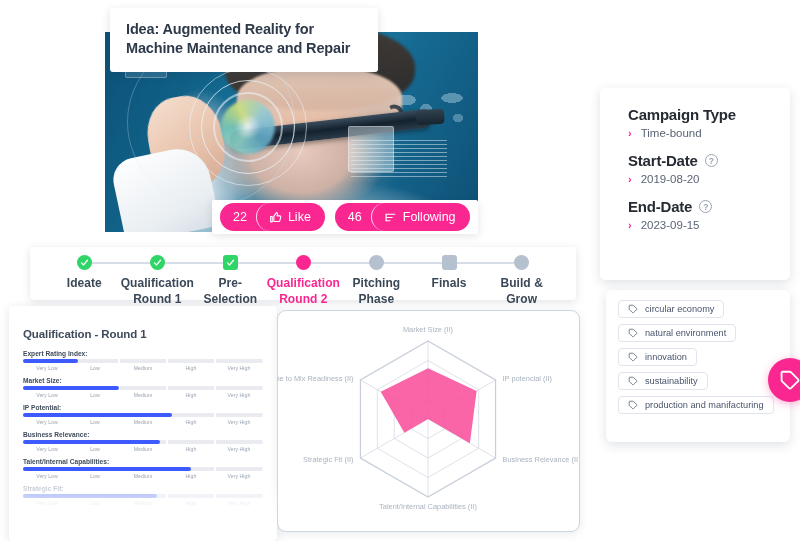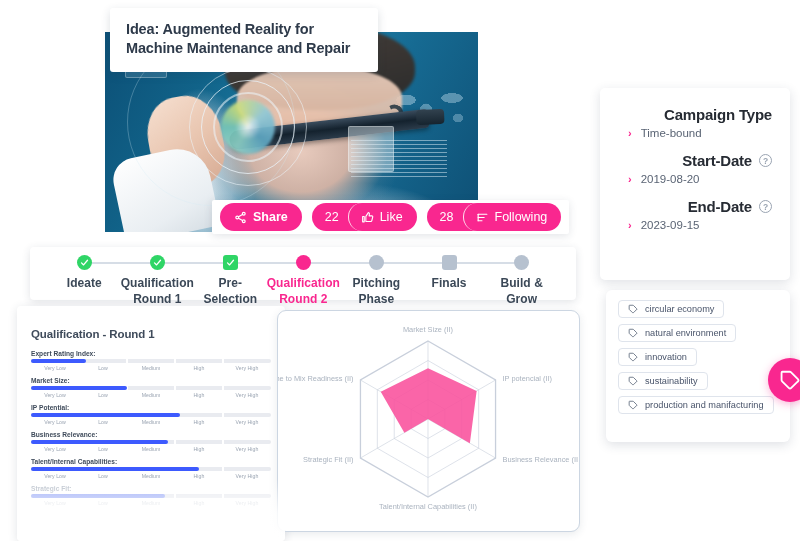--- a/index.html
+++ b/index.html
@@ -172,21 +172,21 @@
   .marker.todo { background: #b6c1cf; }
   .marker svg { display: block; }
   .step-label {
     margin-top: 6px; font-size: 12px; font-weight: 700; color: #3b4857; text-align: center;
     line-height: 1.32; letter-spacing: .05px;
   }
   .step-label.pink { color: #f9278f; }
 
   
   .rating-card {
-    position: absolute; left: 17px; top: 306px; width: 268px; height: 235px;
+    position: absolute; left: 9px; top: 306px; width: 268px; height: 235px;
     background: #fff; border-radius: 4px;
     box-shadow: 0 2px 10px rgba(40,55,80,.14);
     overflow: hidden;
   }
   .rating-fade {
     position: absolute; left: 0; right: 0; bottom: 0; height: 62px; z-index: 5;
     background: linear-gradient(180deg, rgba(255,255,255,0) 0%, rgba(255,255,255,.82) 55%, #fff 100%);
     pointer-events: none;
   }
   .rating-head {
@@ -235,21 +235,21 @@
 
   
   .campaign-card {
     position: absolute; left: 600px; top: 88px; width: 190px; height: 192px;
     background: #fff; border-radius: 5px;
     box-shadow: 0 3px 11px rgba(40,55,80,.15);
     padding: 18px 18px 0 28px;
   }
   .field-label {
     font-size: 15px; font-weight: 700; color: #262b33;
-    display: flex; align-items: center; gap: 7px; letter-spacing: -.2px; justify-content: flex-end;
+    display: flex; align-items: center; gap: 7px; letter-spacing: -.2px;
   }
   .qmark {
     width: 13px; height: 13px; border-radius: 50%; border: 1.1px solid #9aa4b2;
     color: #9aa4b2; font-size: 8.5px; font-weight: 700;
     display: inline-flex; align-items: center; justify-content: center; cursor: pointer;
   }
   .field-value {
     display: flex; align-items: center; gap: 9px; margin: 4px 0 13px 0;
     font-size: 11.5px; color: #5a6474;
   }
@@ -299,47 +299,35 @@
     <div class="hud-panel p2"></div>
     <div class="hud-panel p3"></div>
     <div class="hud-text"></div>
   </div>
 
   <div class="title-card">
     <h1>Idea: Augmented Reality for Machine Maintenance and Repair</h1>
   </div>
 
   <div class="action-bar">
-    <div class="pill">
-      <span class="ico">
-        <svg width="13" height="13" viewBox="0 0 24 24" fill="none" stroke="#fff" stroke-width="2.2" stroke-linecap="round">
-          <circle cx="18" cy="5" r="2.6"></circle>
-            <circle cx="6" cy="12" r="2.6"></circle>
-            <circle cx="18" cy="19" r="2.6"></circle>
-          <line x1="8.4" y1="10.8" x2="15.6" y2="6.3"></line>
-            <line x1="8.4" y1="13.2" x2="15.6" y2="17.7"></line>
-        </svg>
-      </span>
-      <span>Share</span>
-    </div>
 
     <div class="pill-count">
       <span class="count-num">22</span>
       <span class="count-inner">
         <span class="ico">
           <svg width="13" height="13" viewBox="0 0 24 24" fill="none" stroke="#fff" stroke-width="2" stroke-linejoin="round">
             <path d="M6 10v10H3V10h3zm3 0l4.5-7c1.4 0 2.2 1 2 2.3L15 9h5.2c1 0 1.8 1 1.5 2l-1.8 7c-.2.8-1 1.3-1.8 1.3H9V10z"></path>
           </svg>
         </span>
         <span>Like</span>
       </span>
     </div>
 
     <div class="pill-count">
-      <span class="count-num">28</span>
+      <span class="count-num">46</span>
       <span class="count-inner">
         <span class="ico">
           <svg width="13" height="13" viewBox="0 0 24 24" fill="none" stroke="#fff" stroke-width="2.2" stroke-linecap="round">
             <line x1="4" y1="6" x2="20" y2="6"></line>
               <line x1="4" y1="12" x2="15" y2="12"></line>
             <line x1="4" y1="18" x2="11" y2="18"></line>
               <line x1="4" y1="6" x2="4" y2="18"></line>
           </svg>
         </span>
         <span>Following</span>

